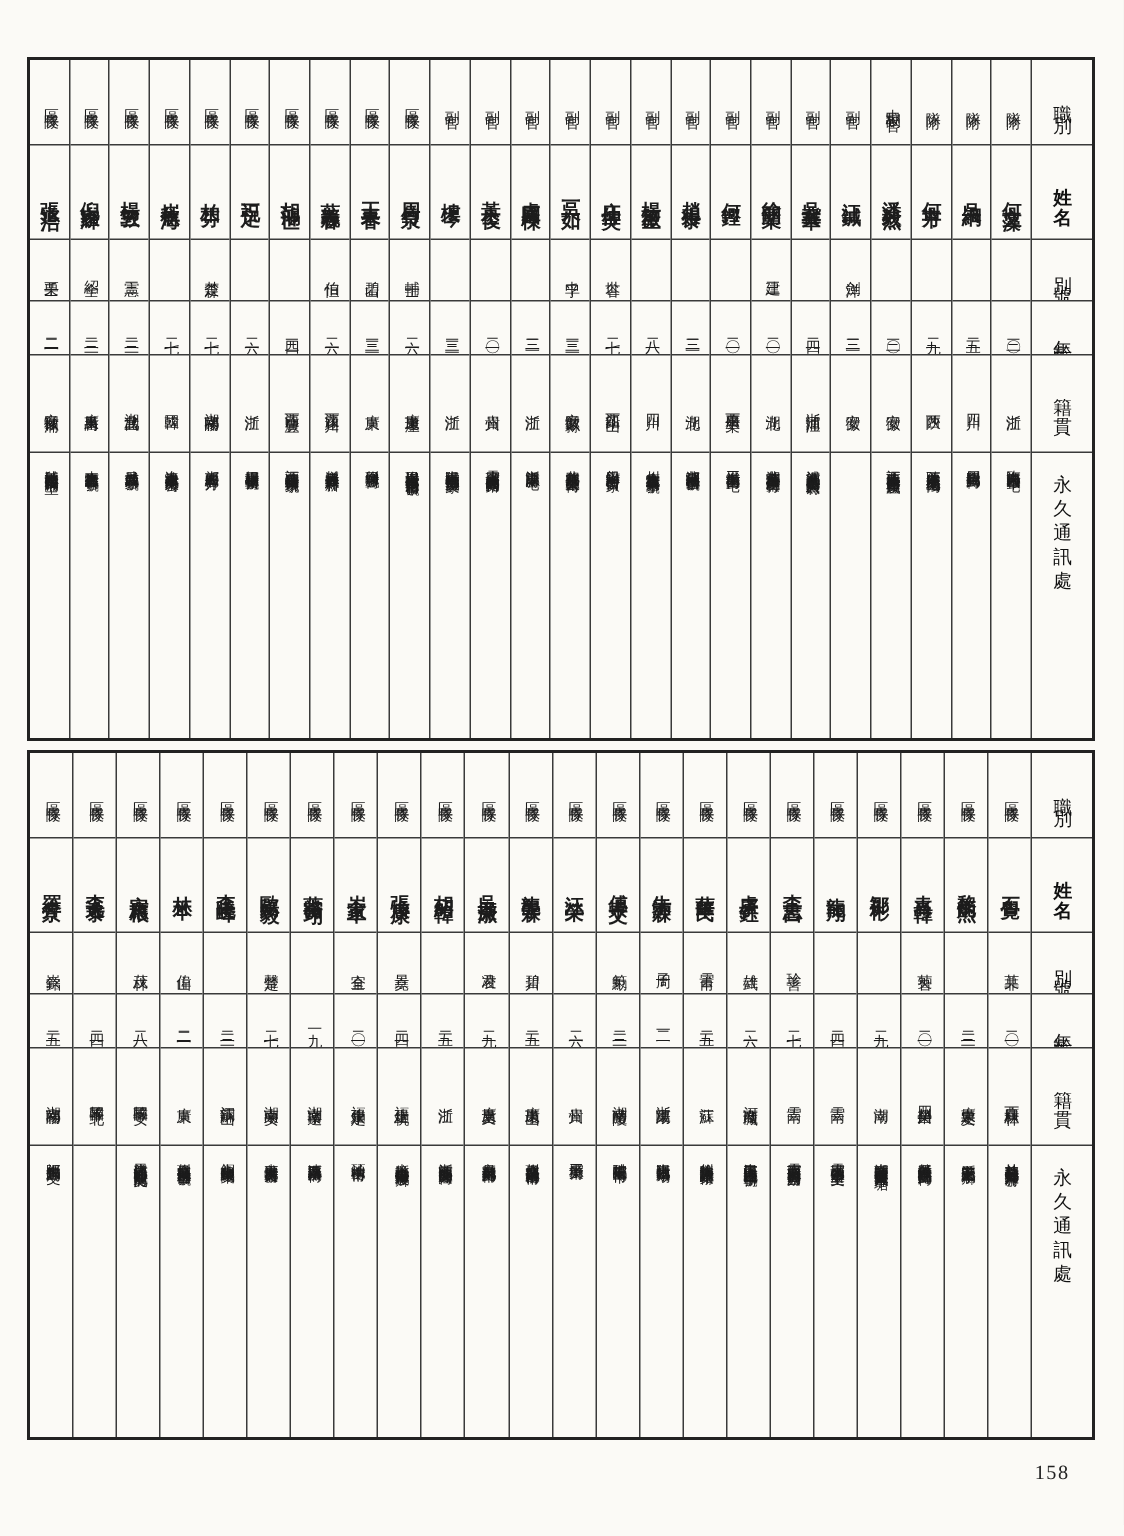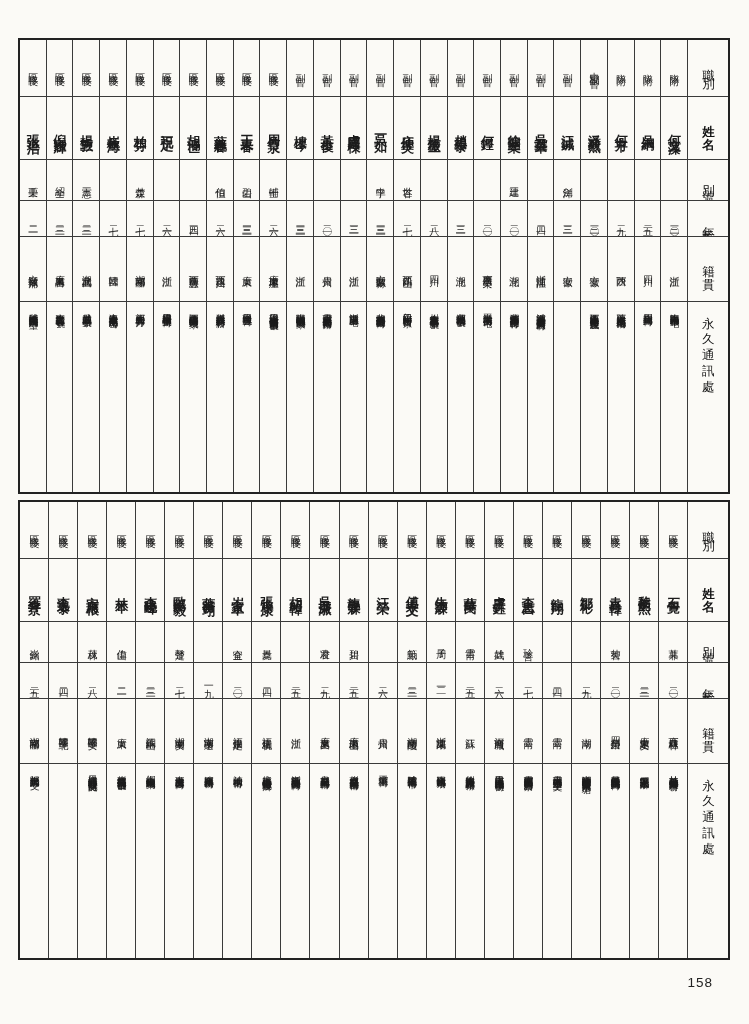--- a/index.html
+++ b/index.html
@@ -50,21 +50,21 @@
   .label-col .v{font-size:12.5px;color:#111;}
   .lbl-role .v{letter-spacing:9px;}
   .lbl-name .v{letter-spacing:13px;}
   .lbl-alias .v{letter-spacing:5px;}
   .lbl-age .v{letter-spacing:3px;}
   .lbl-origin .v{letter-spacing:14px;}
   .lbl-addr .v{letter-spacing:16px;}
   .page-number{
     position:absolute;right:36px;bottom:34px;
     font-size:13.5px;color:#222;letter-spacing:1px;
-    font-family:Liberation Sans, sans-serif;
+    font-family:Liberation Serif, serif;
   }
 </style>
 </head>
 <body>
 
 <div class="page">
 
   <div class="roster-table" id="table-top">
     <div class="col person-col">
     <div class="cell c-role">

